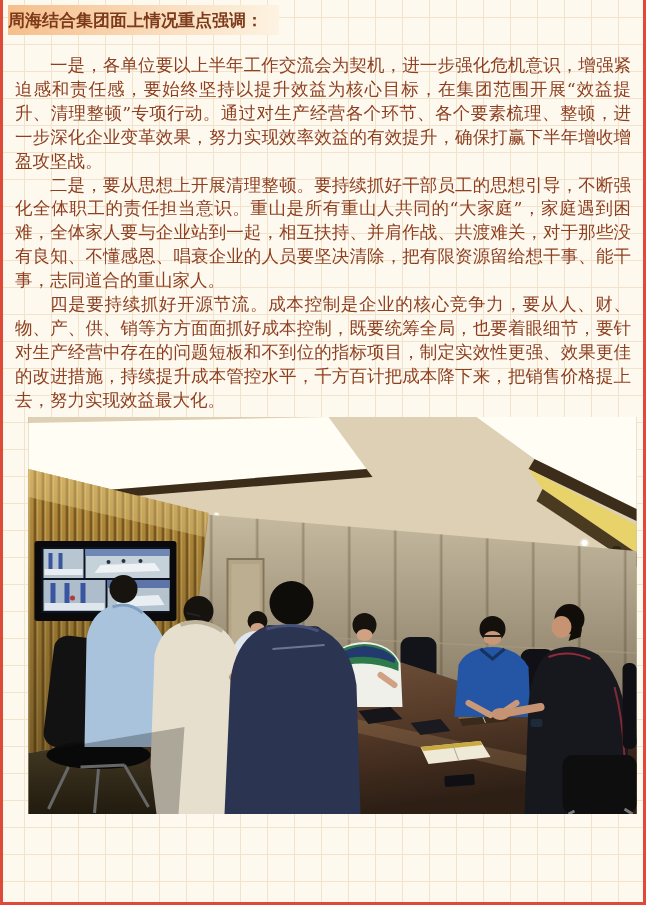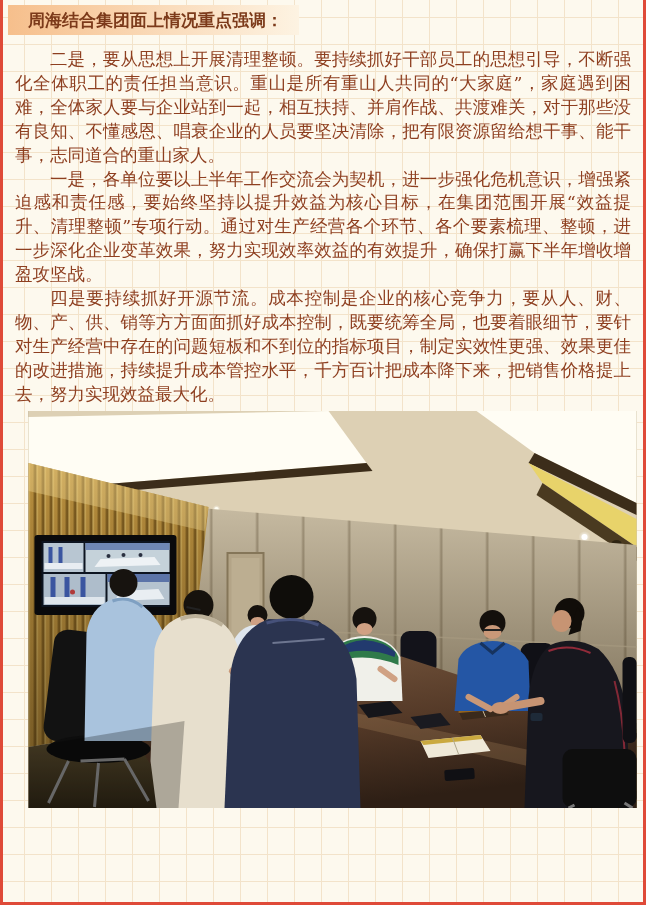--- a/index.html
+++ b/index.html
@@ -21,22 +21,22 @@
     background-color:var(--background);
     background-image:
       linear-gradient(to right, var(--grid-line) 1.5px, transparent 1.5px),
       linear-gradient(to bottom, var(--grid-line) 1.5px, transparent 1.5px);
     background-size:27px 27px;
     background-position:-6px -10px;
     position:relative;
   }
   .title-bar{
     display:inline-block;
-    margin:5px 0 8px 5px;
-    padding:4px 16px 4px 20px;
+    margin:5px 0 14px 5px;
+    padding:4px 16px 4px 0;
     background:linear-gradient(to right, var(--title-highlight-start), var(--title-highlight-end));
     color:var(--title-text);
     font-size:17px;font-weight:bold;line-height:22px;
   }
   .content{
     margin:5px 12px 0 12px;
     color:var(--body-text);
     font-size:17.5px;
     line-height:23.9px;
     text-align:justify;
@@ -53,22 +53,22 @@
 </head>
 <body>
 
 <div class="page">
 
   <div class="title-bar">
     <span>周海结合集团面上情况重点强调：</span>
   </div>
 
   <div class="content">
+    <p>一是，各单位要以上半年工作交流会为契机，进一步强化危机意识，增强紧迫感和责任感，要始终坚持以提升效益为核心目标，在集团范围开展“效益提升、清理整顿”专项行动。通过对生产经营各个环节、各个要素梳理、整顿，进一步深化企业变革效果，努力实现效率效益的有效提升，确保打赢下半年增收增盈攻坚战。</p>
     <p>二是，要从思想上开展清理整顿。要持续抓好干部员工的思想引导，不断强化全体职工的责任担当意识。重山是所有重山人共同的“大家庭”，家庭遇到困难，全体家人要与企业站到一起，相互扶持、并肩作战、共渡难关，对于那些没有良知、不懂感恩、唱衰企业的人员要坚决清除，把有限资源留给想干事、能干事，志同道合的重山家人。</p>
-    <p>一是，各单位要以上半年工作交流会为契机，进一步强化危机意识，增强紧迫感和责任感，要始终坚持以提升效益为核心目标，在集团范围开展“效益提升、清理整顿”专项行动。通过对生产经营各个环节、各个要素梳理、整顿，进一步深化企业变革效果，努力实现效率效益的有效提升，确保打赢下半年增收增盈攻坚战。</p>
     <p>四是要持续抓好开源节流。成本控制是企业的核心竞争力，要从人、财、物、产、供、销等方方面面抓好成本控制，既要统筹全局，也要着眼细节，要针对生产经营中存在的问题短板和不到位的指标项目，制定实效性更强、效果更佳的改进措施，持续提升成本管控水平，千方百计把成本降下来，把销售价格提上去，努力实现效益最大化。</p>
   </div>
 
   <div class="photo-frame" role="img" aria-label="会议室照片：参会人员围坐会议桌学习，左侧木格栅墙上电视显示视频会议画面">
     <svg width="609" height="397" viewBox="0 0 608 397" xmlns="http://www.w3.org/2000/svg">
       <defs>
         <pattern id="slats" width="8" height="10" patternUnits="userSpaceOnUse">
           <rect width="8" height="10" fill="#b98f3e"></rect>
           <rect x="5.2" width="2.8" height="10" fill="#7d5c20"></rect>
           <rect x="0" width="1.2" height="10" fill="#dcbb6a"></rect>

